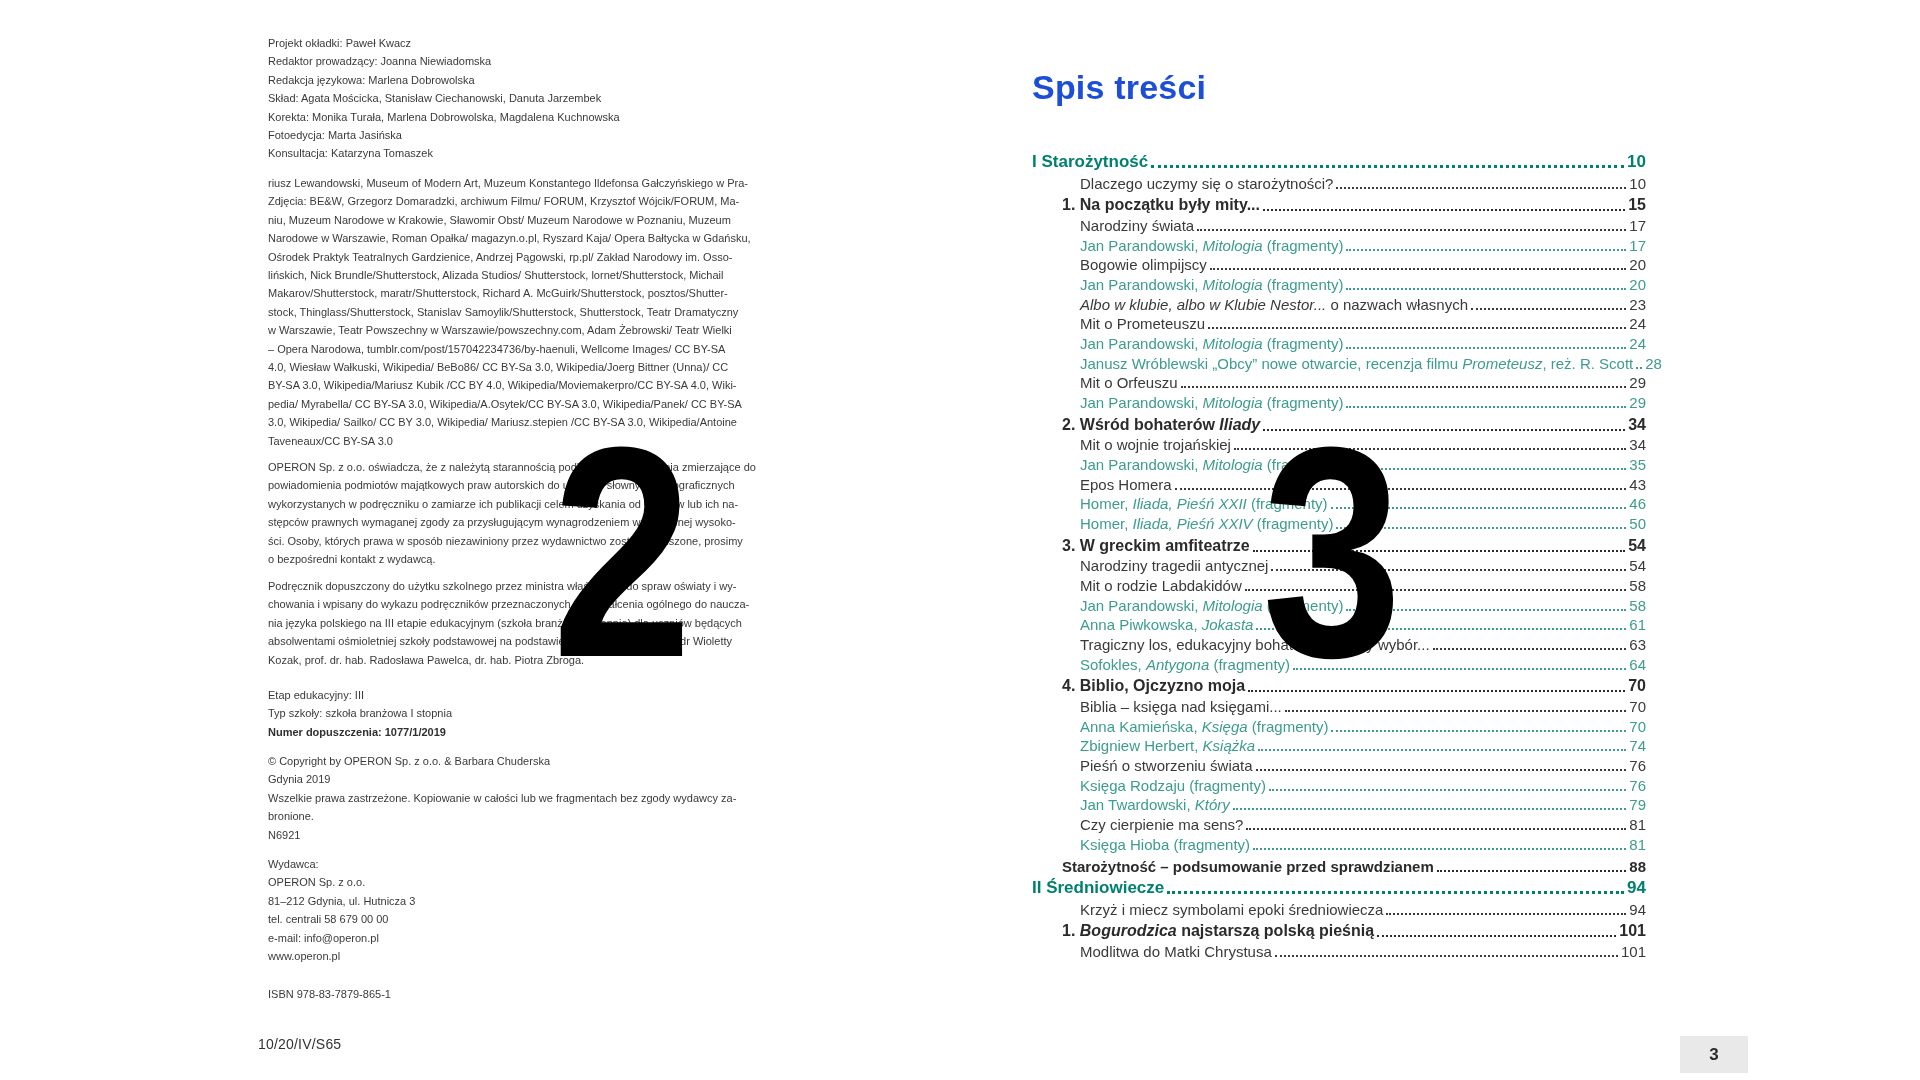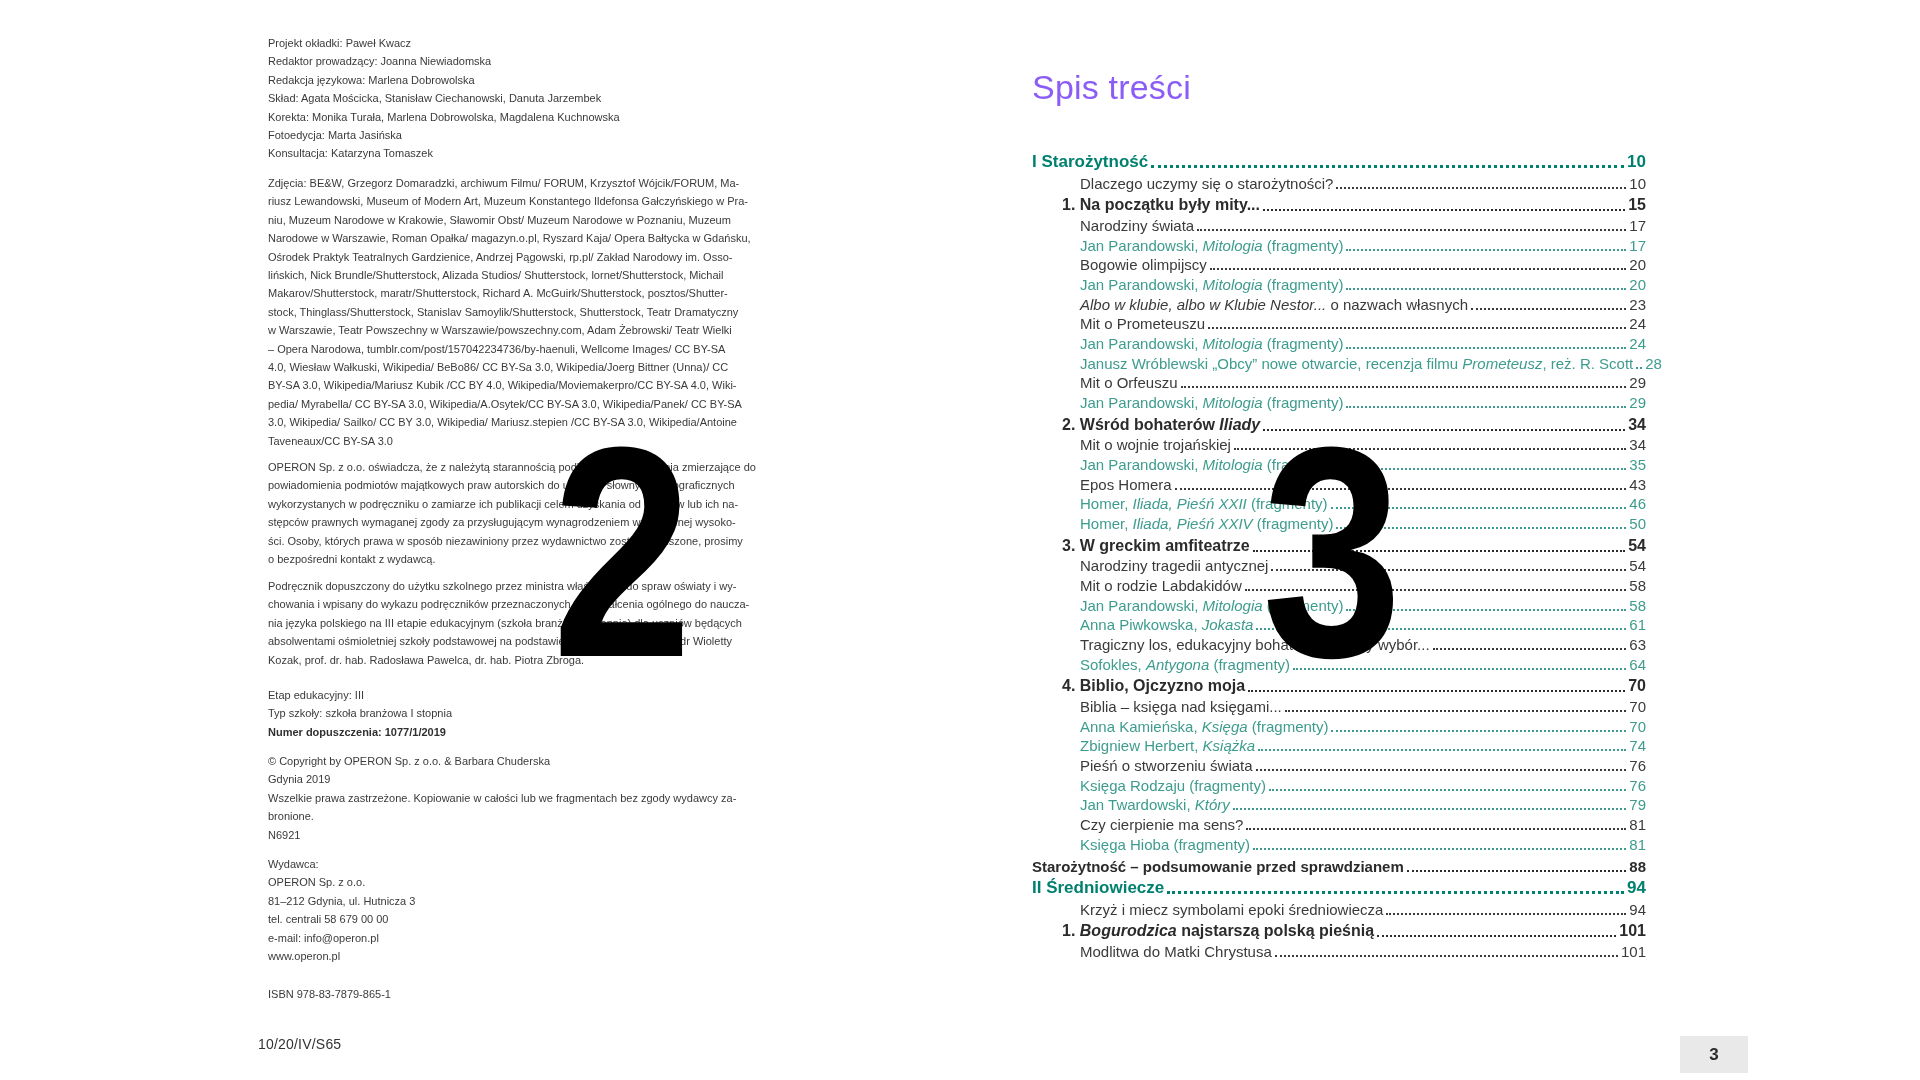--- a/index.html
+++ b/index.html
@@ -8,31 +8,31 @@
   .abs{position:absolute;}
   
   .imprint-block{left:268px;width:650px;color:#3a3a3a;font-size:11px;line-height:18.4px;}
   .imprint-block .tline{white-space:nowrap;}
   .bold{font-weight:bold;color:#303030;}
   #footer-code{left:258px;top:1036px;font-size:14px;color:#333;letter-spacing:.2px;}
   
   .big-numeral{position:absolute;font-size:300px;line-height:0.75;font-weight:bold;color:#000;
                transform:scaleX(0.84);transform-origin:left top;z-index:6;letter-spacing:0;}
   
-  #toc-title{left:1032px;top:68px;font-size:34px;color:#8b5cf6;font-weight:400;letter-spacing:.2px;}
+  #toc-title{left:1032px;top:68px;font-size:34px;color:#1d4ed8;font-weight:700;letter-spacing:.2px;}
   #toc{left:1032px;top:149px;width:614px;}
   .trow{display:flex;align-items:flex-end;}
   .tlabel{white-space:nowrap;}
   .leader{flex:1;min-width:6px;border-bottom:2px dotted currentColor;margin:0 3px 3px 3px;}
   .tpage{white-space:nowrap;}
   .lvl-chapter{margin-left:0;font-size:17px;font-weight:bold;height:23px;}
   .lvl-chapter:first-child{margin-top:0;}
   .lvl-chapter .leader{border-bottom-width:3px;margin-bottom:4px;}
   .lvl-section{margin-left:30px;font-size:16px;font-weight:bold;height:20.5px;margin-top:2px;}
-  .lvl-summary{font-size:15px;font-weight:bold;height:20.5px;margin-top:2px;}
+  .lvl-summary{margin-left:30px;font-size:15px;font-weight:bold;height:20.5px;margin-top:2px;}
   .lvl-sub{margin-left:48px;font-size:15px;height:19.7px;}
   .c-teal-dark{color:#00806E;}
   .c-teal{color:#3D9C8E;}
   .c-dark{color:#3A3A3A;}
   .lvl-section.c-dark,.lvl-summary.c-dark{color:#2B2B2B;}
   
   #page-badge{left:1680px;top:1036px;width:68px;height:37px;background:#e9e9e9;
               display:flex;align-items:center;justify-content:center;
               font-size:17px;font-weight:bold;color:#2b2b2b;}
 </style>
@@ -42,22 +42,22 @@
 <div class="abs imprint-block" style="top:34px">
     <div class="tline">Projekt okładki: Paweł Kwacz</div>
     <div class="tline">Redaktor prowadzący: Joanna Niewiadomska</div>
     <div class="tline">Redakcja językowa: Marlena Dobrowolska</div>
     <div class="tline">Skład: Agata Mościcka, Stanisław Ciechanowski, Danuta Jarzembek</div>
     <div class="tline">Korekta: Monika Turała, Marlena Dobrowolska, Magdalena Kuchnowska</div>
     <div class="tline">Fotoedycja: Marta Jasińska</div>
     <div class="tline">Konsultacja: Katarzyna Tomaszek</div>
   </div>
 <div class="abs imprint-block" style="top:174px">
+    <div class="tline">riusz Lewandowski, Museum of Modern Art, Muzeum Konstantego Ildefonsa Gałczyńskiego w Pra-</div>
     <div class="tline">Zdjęcia: BE&amp;W, Grzegorz Domaradzki, archiwum Filmu/ FORUM, Krzysztof Wójcik/FORUM, Ma-</div>
-    <div class="tline">riusz Lewandowski, Museum of Modern Art, Muzeum Konstantego Ildefonsa Gałczyńskiego w Pra-</div>
     <div class="tline">niu, Muzeum Narodowe w Krakowie, Sławomir Obst/ Muzeum Narodowe w Poznaniu,  Muzeum</div>
     <div class="tline">Narodowe w Warszawie, Roman Opałka/ magazyn.o.pl, Ryszard Kaja/ Opera Bałtycka w Gdańsku,</div>
     <div class="tline">Ośrodek Praktyk Teatralnych Gardzienice, Andrzej Pągowski, rp.pl/ Zakład Narodowy im. Osso-</div>
     <div class="tline">lińskich, Nick Brundle/Shutterstock, Alizada Studios/ Shutterstock, lornet/Shutterstock, Michail</div>
     <div class="tline">Makarov/Shutterstock, maratr/Shutterstock, Richard A. McGuirk/Shutterstock, posztos/Shutter-</div>
     <div class="tline">stock, Thinglass/Shutterstock, Stanislav Samoylik/Shutterstock, Shutterstock, Teatr Dramatyczny</div>
     <div class="tline">w Warszawie, Teatr Powszechny w Warszawie/powszechny.com, Adam Żebrowski/ Teatr Wielki</div>
     <div class="tline">– Opera Narodowa, tumblr.com/post/157042234736/by-haenuli, Wellcome Images/ CC BY-SA</div>
     <div class="tline">4.0, Wiesław Wałkuski, Wikipedia/ BeBo86/ CC BY-Sa 3.0, Wikipedia/Joerg Bittner (Unna)/ CC</div>
     <div class="tline">BY-SA 3.0, Wikipedia/Mariusz Kubik /CC BY 4.0, Wikipedia/Moviemakerpro/CC BY-SA 4.0, Wiki-</div>

